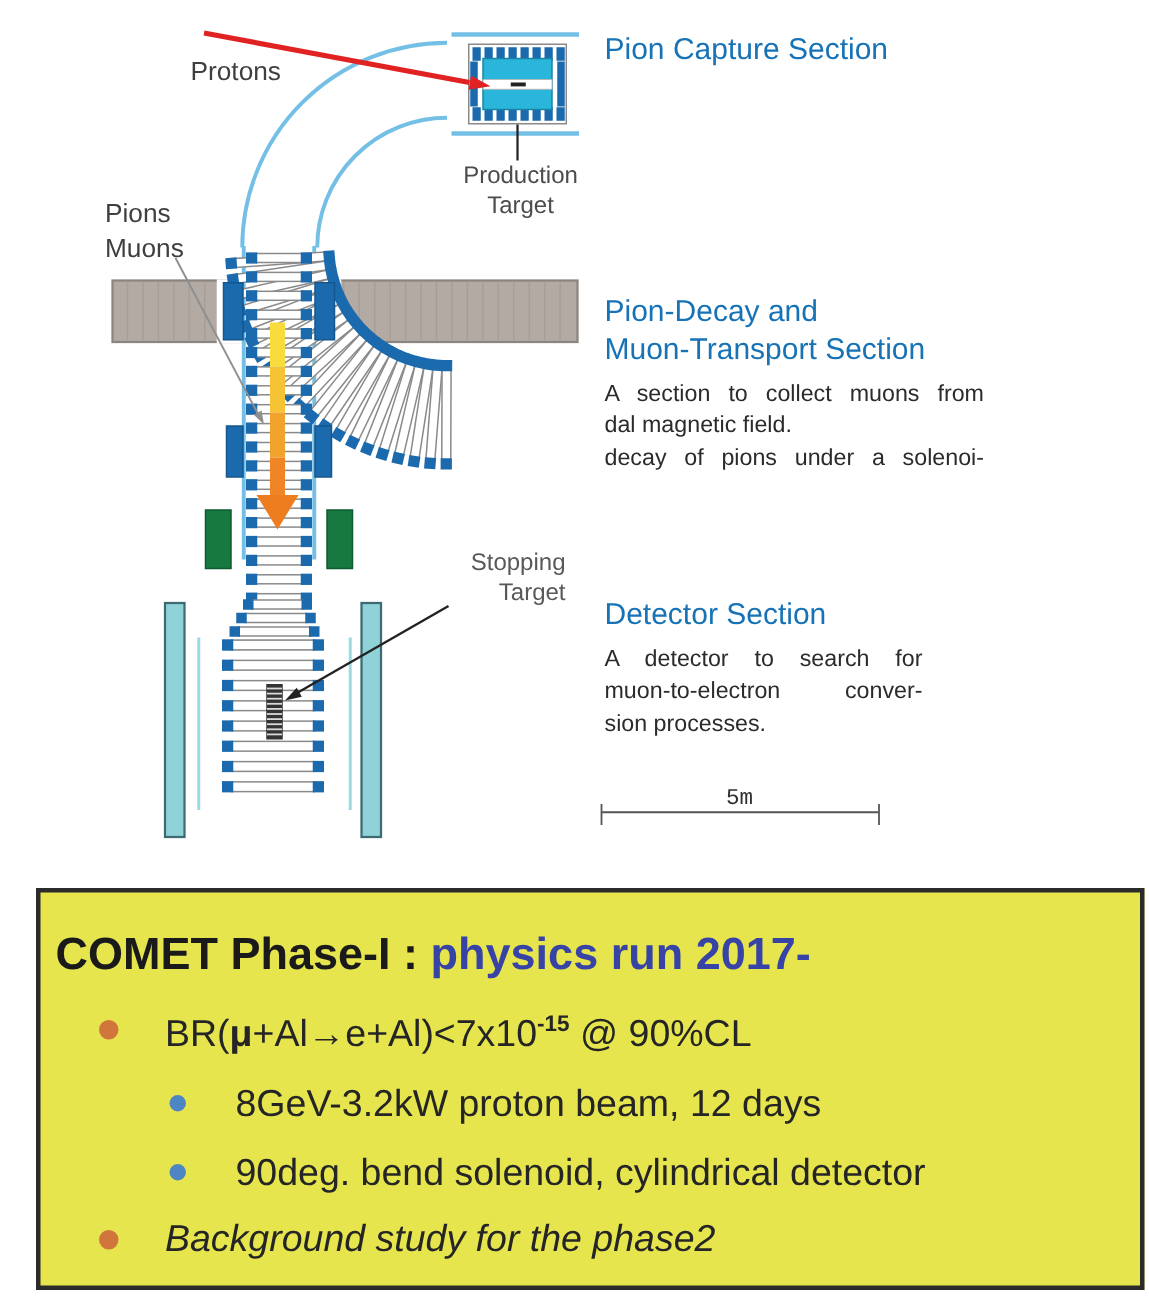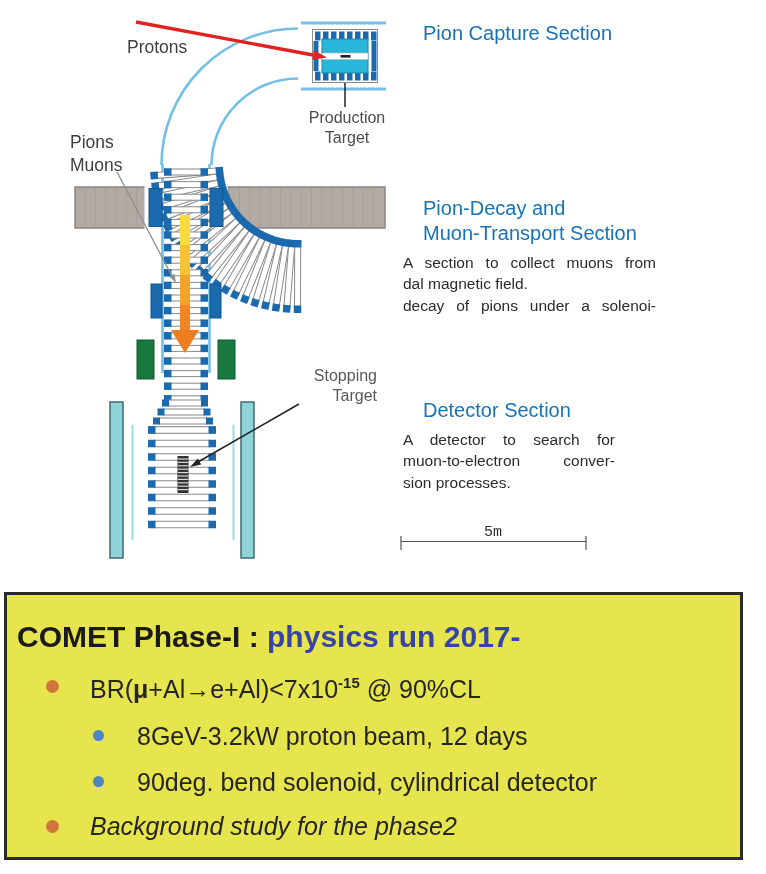--- a/index.html
+++ b/index.html
@@ -3,35 +3,35 @@
 <meta charset="utf-8">
 <style>
   html,body{margin:0;padding:0;background:#fff;}
   .stage{position:relative;width:766px;height:874px;background:#fff;overflow:hidden;
          font-family:"Liberation Sans","DejaVu Sans",sans-serif;}
   svg{position:absolute;left:0;top:0;}
   .lbl{position:absolute;color:#3f3f3f;font-size:17.5px;line-height:23px;}
   .lbl-small{position:absolute;color:#4c4c4c;font-size:16px;line-height:20px;text-align:center;}
   .scale-lbl{position:absolute;color:#2f2f2f;font-size:15px;text-align:center;}
   .col-section{position:absolute;left:403px;}
-  .heading{color:var(--heading-blue);font-size:20px;line-height:25px;font-weight:500;margin-left:20px;}
+  .heading{color:var(--heading-blue);font-size:20px;line-height:25px;font-weight:500;}
   .sec-body{margin-top:6px;color:#2b2b2b;font-size:15.5px;line-height:21.4px;}
   .bl{white-space:nowrap;}
   .bl.just{white-space:normal;text-align:justify;text-align-last:justify;}
   
   .wall{fill:var(--wall-gray);stroke:#8b8580;stroke-width:1.5;}
   .pipe{fill:none;stroke:var(--light-pipe);stroke-width:2.6;}
   .rung-body{fill:#fff;stroke:#8a8a8a;stroke-width:1;}
   .rung-cap{fill:var(--coil-blue);}
   .coil{fill:var(--coil-blue);stroke:#14578f;stroke-width:1;}
   .green{fill:var(--green);stroke:#0f5b30;stroke-width:1;}
   .shield{fill:var(--shield-cyan);stroke:#3c6b74;stroke-width:1.5;}
   .thincyan{stroke:#9adbe0;stroke-width:2;}
   
-  .info-box{position:absolute;left:4px;top:592px;width:733px;height:262px;
+  .info-box{position:absolute;left:24px;top:592px;width:733px;height:262px;
             background:var(--box-yellow);border:3px solid var(--box-border);text-align:right;}
   .ib-title{position:absolute;left:10px;top:25px;font-size:30px;font-weight:bold;
             color:#1a1a1a;white-space:nowrap;}
   .ib-title .blue{color:var(--title-blue);}
   .dot{position:absolute;border-radius:50%;}
   .dot.orange{width:13px;height:13px;background:var(--bullet-orange);}
   .dot.blue{width:11px;height:11px;background:var(--bullet-blue);}
   .ib-row{position:absolute;font-size:25px;color:#252525;white-space:nowrap;line-height:1.05;}
   .ib-row .mu{font-weight:bold;}
   .ib-row sup{font-size:15px;position:relative;top:-1px;font-weight:bold;}

